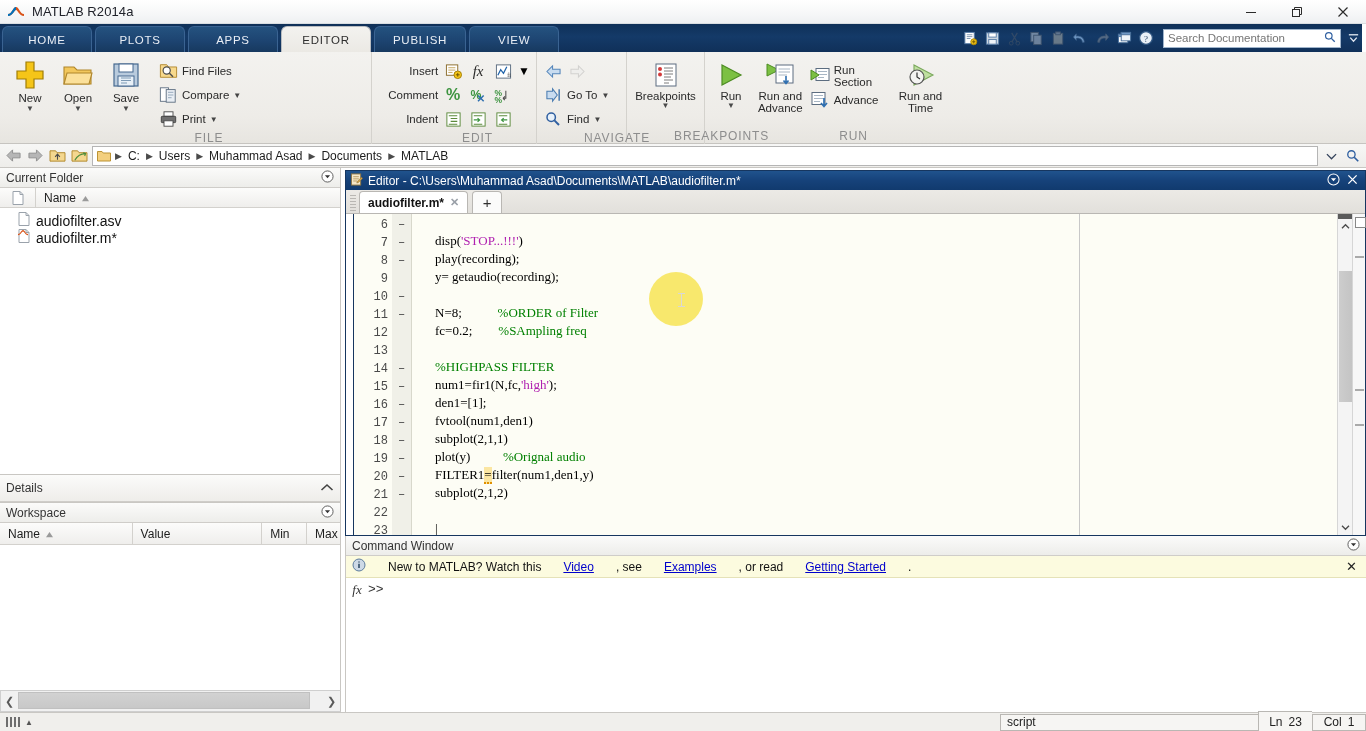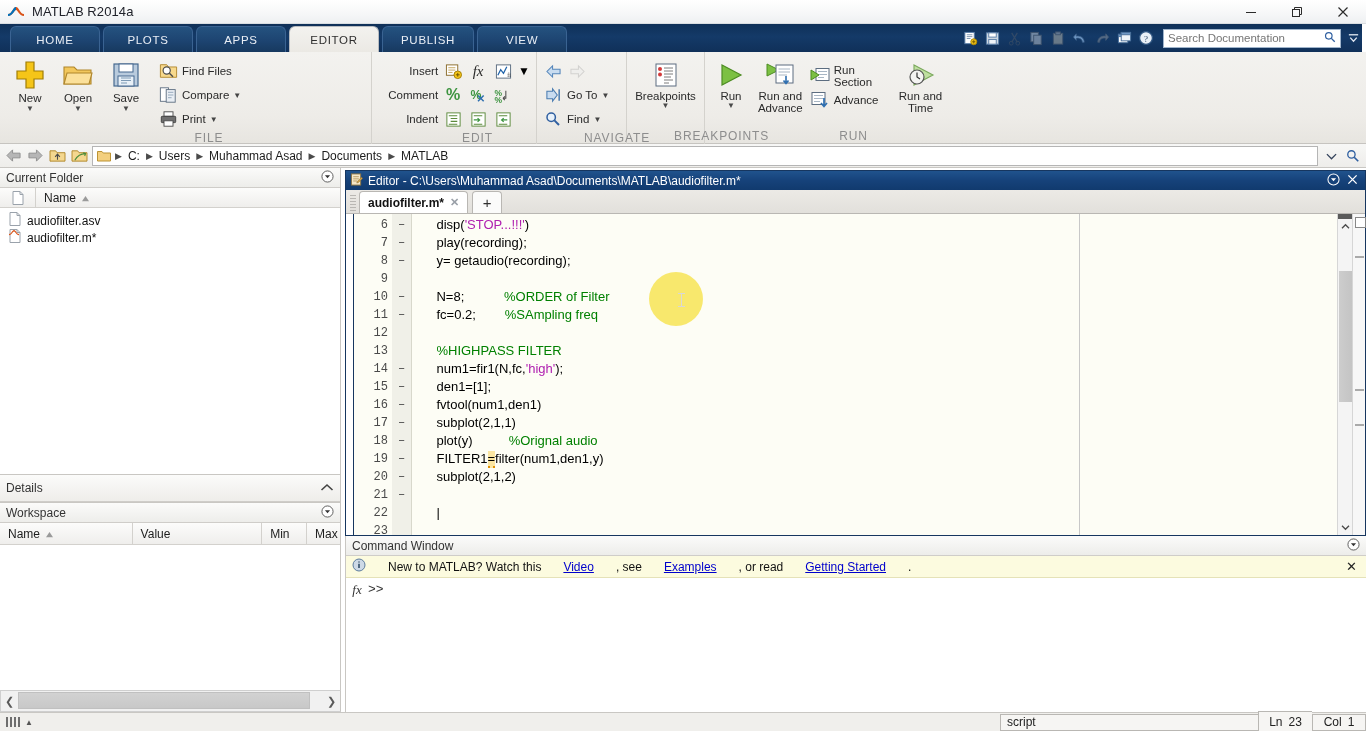--- a/index.html
+++ b/index.html
@@ -27,21 +27,21 @@
   .win-btn {
     width: 46px; height: 24px; display: flex; align-items: center; justify-content: center;
     color: #2b2b2b;
   }
   .win-btn svg { display: block; }
 
   
   .ribbon-tabs {
     position: absolute; left: 0; top: 24px; width: 1362px; height: 28px;
     background: linear-gradient(to bottom,#0f3058 0%, #143a68 45%, #103059 100%);
-    display: flex; align-items: flex-end; padding-left: 10px;
+    display: flex; align-items: flex-end; padding-left: 2px;
   }
   .rtab {
     height: 26px; min-width: 90px; padding: 0 18px;
     display: flex; align-items: center; justify-content: center;
     font-size: 11.5px; color: #e9eef5; letter-spacing: .7px;
     background: linear-gradient(to bottom,#24527f 0%, #1d4471 55%, #17395f 100%);
     border-top-left-radius: 6px; border-top-right-radius: 6px;
     border: 1px solid #3a6392; border-bottom: none;
     margin-right: 3px;
   }
@@ -129,22 +129,22 @@
     background: #fff; border-right: 1px solid #c9c7c3;
   }
   .cf-colhdr {
     height: 20px; background: linear-gradient(to bottom,#fcfcfb,#efeeec);
     border-bottom: 1px solid #d3d1cd; display: flex; align-items: center;
     font-size: 12px; color: #1d1d1d;
   }
   .cf-colhdr .c1 { width: 36px; display:flex; align-items:center; justify-content:center;
                    border-right: 1px solid #d3d1cd; height:20px;}
   .cf-colhdr .c2 { padding-left: 8px; display:flex; align-items:center; gap:5px; }
-  .filerow { height: 17px; display: flex; align-items: center; padding-left: 9px; gap: 6px;
-             font-size: 12px; color: #111; }
+  .filerow { height: 17px; display: flex; align-items: center; padding-left: 18px; gap: 6px;
+             font-size: 14px; color: #111; }
 
   #detailspanel {
     position: absolute; left: 0; top: 474px; width: 341px; height: 28px;
     border-right: 1px solid #c9c7c3; background: #f2f1ee;
     border-top: 1px solid #c9c7c3;
   }
   #workspace {
     position: absolute; left: 0; top: 502px; width: 341px; height: 188px;
     background: #fff; border-right: 1px solid #c9c7c3; border-top: 1px solid #c9c7c3;
   }
@@ -196,22 +196,22 @@
   }
   .ed-body { position: relative; height: 321px; background: #fdfdf5; display: flex; }
   .ed-leftstrip { width: 8px; background: #fff; border-right: 1px solid #16365f; }
   .ed-gutter {
     width: 38px; background: #fdfdf5; text-align: right; padding-top: 2px;
     font-family: "Liberation Mono", monospace; font-size: 12px; color: #4a4a4a;
   }
   .ed-marks { width: 20px; background: #f0f0e8; border-right: 1px solid #d8d8cc; padding-top: 2px;
               text-align: center; font-family:"Liberation Mono",monospace; font-size:12px; color:#4a4a4a;}
   .ed-code {
-    flex: 1; position: relative; padding-top: 2px; padding-left: 10px;
-    font-family: Liberation Sans, sans-serif; font-size: 13px; color: #000;
+    flex: 1; position: relative; padding-top: 18px; padding-left: 10px;
+    font-family: Liberation Serif, serif; font-size: 13px; color: #000;
     overflow: hidden;
   }
   .ln { height: 18px; line-height: 18px; white-space: pre; }
   .gut-ln { height: 18px; line-height: 18px; padding-right: 4px; }
   .mk-ln { height: 18px; line-height: 18px; }
   .tok-str { color: #b020b0; }
   .tok-com { color: #008000; }
   .squig { border-bottom: 2px dotted #e09000; }
   .hl-box { background: #fbe6a2; }
   .vline { position: absolute; left: 667px; top: 0; width: 1px; height: 321px; background: #c8c8c8; }

